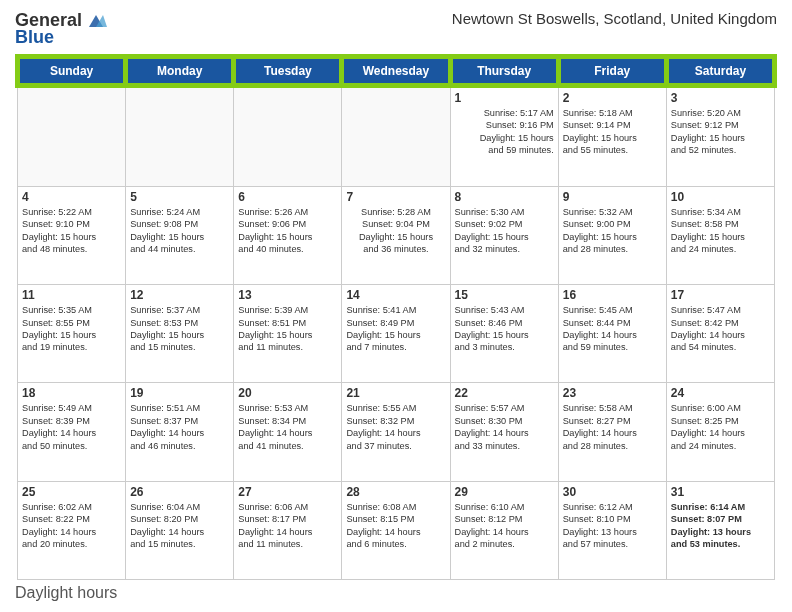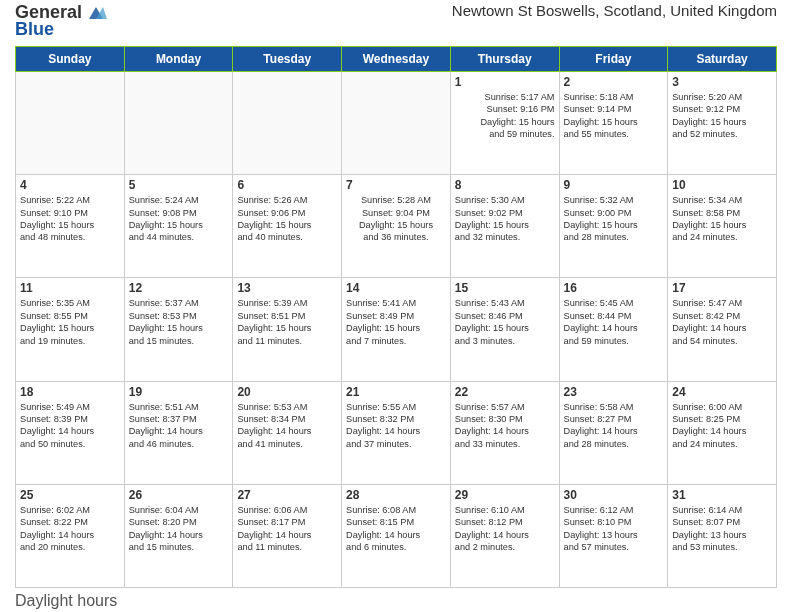--- a/index.html
+++ b/index.html
@@ -1,32 +1,32 @@
 <!DOCTYPE html>
 <html><head>
   <meta charset="utf-8">
   <style>
     * { box-sizing: border-box; margin: 0; padding: 0; }
     body { font-family: Arial, sans-serif; background: #fff; width: 792px; height: 612px; overflow: hidden; }
     
-    .page { width: 792px; height: 612px; display: flex; flex-direction: column; padding: 2px 15px; }
+    .page { width: 792px; height: 612px; display: flex; flex-direction: column; padding: 10px 15px; }
     
     .header { display: flex; align-items: flex-start; justify-content: space-between; margin-bottom: 6px; }
     
     .logo { display: flex; flex-direction: column; align-items: flex-start; }
     .logo-general { font-size: 18px; font-weight: bold; color: #333; }
     .logo-blue { font-size: 18px; font-weight: bold; color: #1a56a0; }
     
     .title-section { text-align: right; }
     .month-year { font-size: 36px; font-weight: bold; color: #333; line-height: 1.1; }
     .location { font-size: 15px; color: #333; font-weight: normal; }
     
     .cal-table { width: 100%; border-collapse: collapse; height: 100%; }
     
-    .day-header { background-color: #1a56a0; color: #fff; text-align: center; font-size: 12px; font-weight: bold; padding: 5px 2px; border: 1px solid #84cc16; }
+    .day-header { background-color: #1a56a0; color: #fff; text-align: center; font-size: 12px; font-weight: bold; padding: 5px 2px; border: 5px solid #84cc16; }
     
     .cal-cell { border: 1px solid #ccc; vertical-align: top; padding: 3px 4px; font-size: 9.5px; color: #333; background: #fff; width: calc(100% / 7); }
     
     .cal-cell.empty { background: #f9f9f9; }
     
     .cal-cell .day-num { font-size: 12px; font-weight: bold; color: #333; margin-bottom: 2px; }
     
     .cal-cell .info { line-height: 1.35; font-size: 9.2px; }
     
     .footer { font-size: 16px; color: #555; margin-top: 4px; text-align: left; }
@@ -284,21 +284,21 @@
           </td>
           <td class="cal-cell">
             <div class="day-num">30</div>
             <div class="info" style="white-space: pre-line;">Sunrise: 6:12 AM
 Sunset: 8:10 PM
 Daylight: 13 hours
 and 57 minutes.</div>
           </td>
           <td class="cal-cell">
             <div class="day-num">31</div>
-            <div class="info" style="white-space: pre-line;">Sunrise: 6:14 AM
+            <div class="info" style="white-space: pre-line; font-weight: bold;">Sunrise: 6:14 AM
 Sunset: 8:07 PM
 Daylight: 13 hours
 and 53 minutes.</div>
           </td>
         </tr>
       </tbody>
   </table>
 
   <div class="footer">
     <span>Daylight hours</span>

